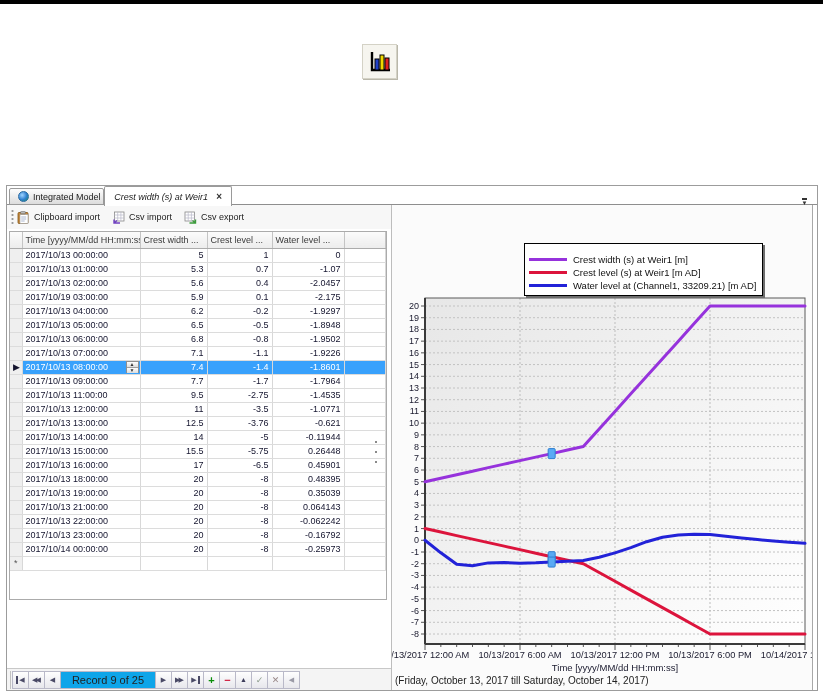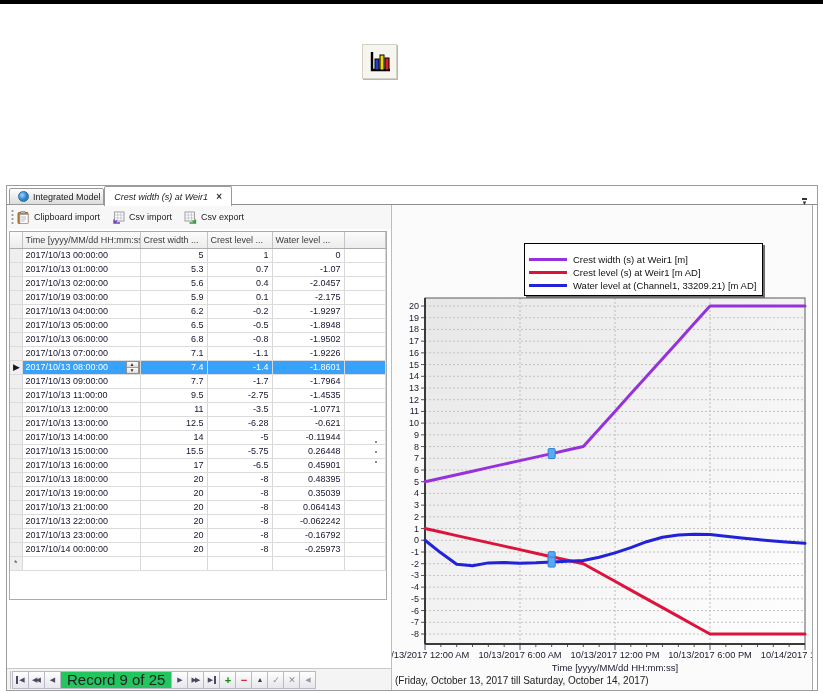--- a/index.html
+++ b/index.html
@@ -52,22 +52,22 @@
 
   
   .navbar { position:absolute; left:0; bottom:0; width:384px; height:22px; background:#f4f4f4; border-top:1px solid #c8c8c8;
     display:flex; align-items:center; padding-left:3px; }
   .navsep { width:1px; height:18px; background:#c2c2c2; margin-right:2px; }
   .nbtn { width:17px; height:18px; border:1px solid #b9b9c8; background:linear-gradient(#fefefe,#e7e7ec); margin-left:-1px;
     display:flex; align-items:center; justify-content:center; font-size:7px; color:#4a4a66; cursor:default; }
   .nbtn .g2 { letter-spacing:-2px; margin-right:2px; }
   .nbtn .bar-left { border-left:2px solid currentColor; padding-left:1px; }
   .nbtn .bar-right { border-right:2px solid currentColor; padding-right:1px; }
-  .nrec { height:18px; min-width:96px; border:1px solid #b9b9c8; background:#22c55e; margin-left:-1px;
-    display:flex; align-items:center; justify-content:center; font-size:15px; color:#222; padding:0 6px; }
+  .nrec { height:18px; min-width:96px; border:1px solid #b9b9c8; background:#0ea5e9; margin-left:-1px;
+    display:flex; align-items:center; justify-content:center; font-size:11px; color:#222; padding:0 6px; }
 
   .vdivider { position:absolute; left:384px; top:19px; width:1px; height:485px; background:#bdbdbd; }
 
   
   .right-panel { position:absolute; left:385px; top:19px; width:421px; height:485px; background:#fbfbfb; border-right:1px solid #a8a8a8; }
   #chart-svg { position:absolute; left:0; top:0; }
   svg text { font-family:"Liberation Sans",sans-serif; }
   .legend { position:absolute; left:96px; top:38px; background:#fff; border:1px solid #000; box-shadow:2px 2px 0 #6e6e6e;
     padding:9px 6px 3px 4px; z-index:3;margin-left:36px; }
   .lg-item { display:flex; align-items:center; height:13px; white-space:nowrap; }
@@ -251,21 +251,21 @@
                 <td class="timecell">2017/10/13 12:00:00</td>
                 <td class="num">11</td>
                 <td class="num">-3.5</td>
                 <td class="num">-1.0771</td>
                 <td></td>
               </tr>
               <tr>
                 <td class="ind"></td>
                 <td class="timecell">2017/10/13 13:00:00</td>
                 <td class="num">12.5</td>
-                <td class="num">-6.28</td>
+                <td class="num">-3.76</td>
                 <td class="num">-0.621</td>
                 <td></td>
               </tr>
               <tr>
                 <td class="ind"></td>
                 <td class="timecell">2017/10/13 14:00:00</td>
                 <td class="num">14</td>
                 <td class="num">-5</td>
                 <td class="num">-0.11944</td>
                 <td></td>

